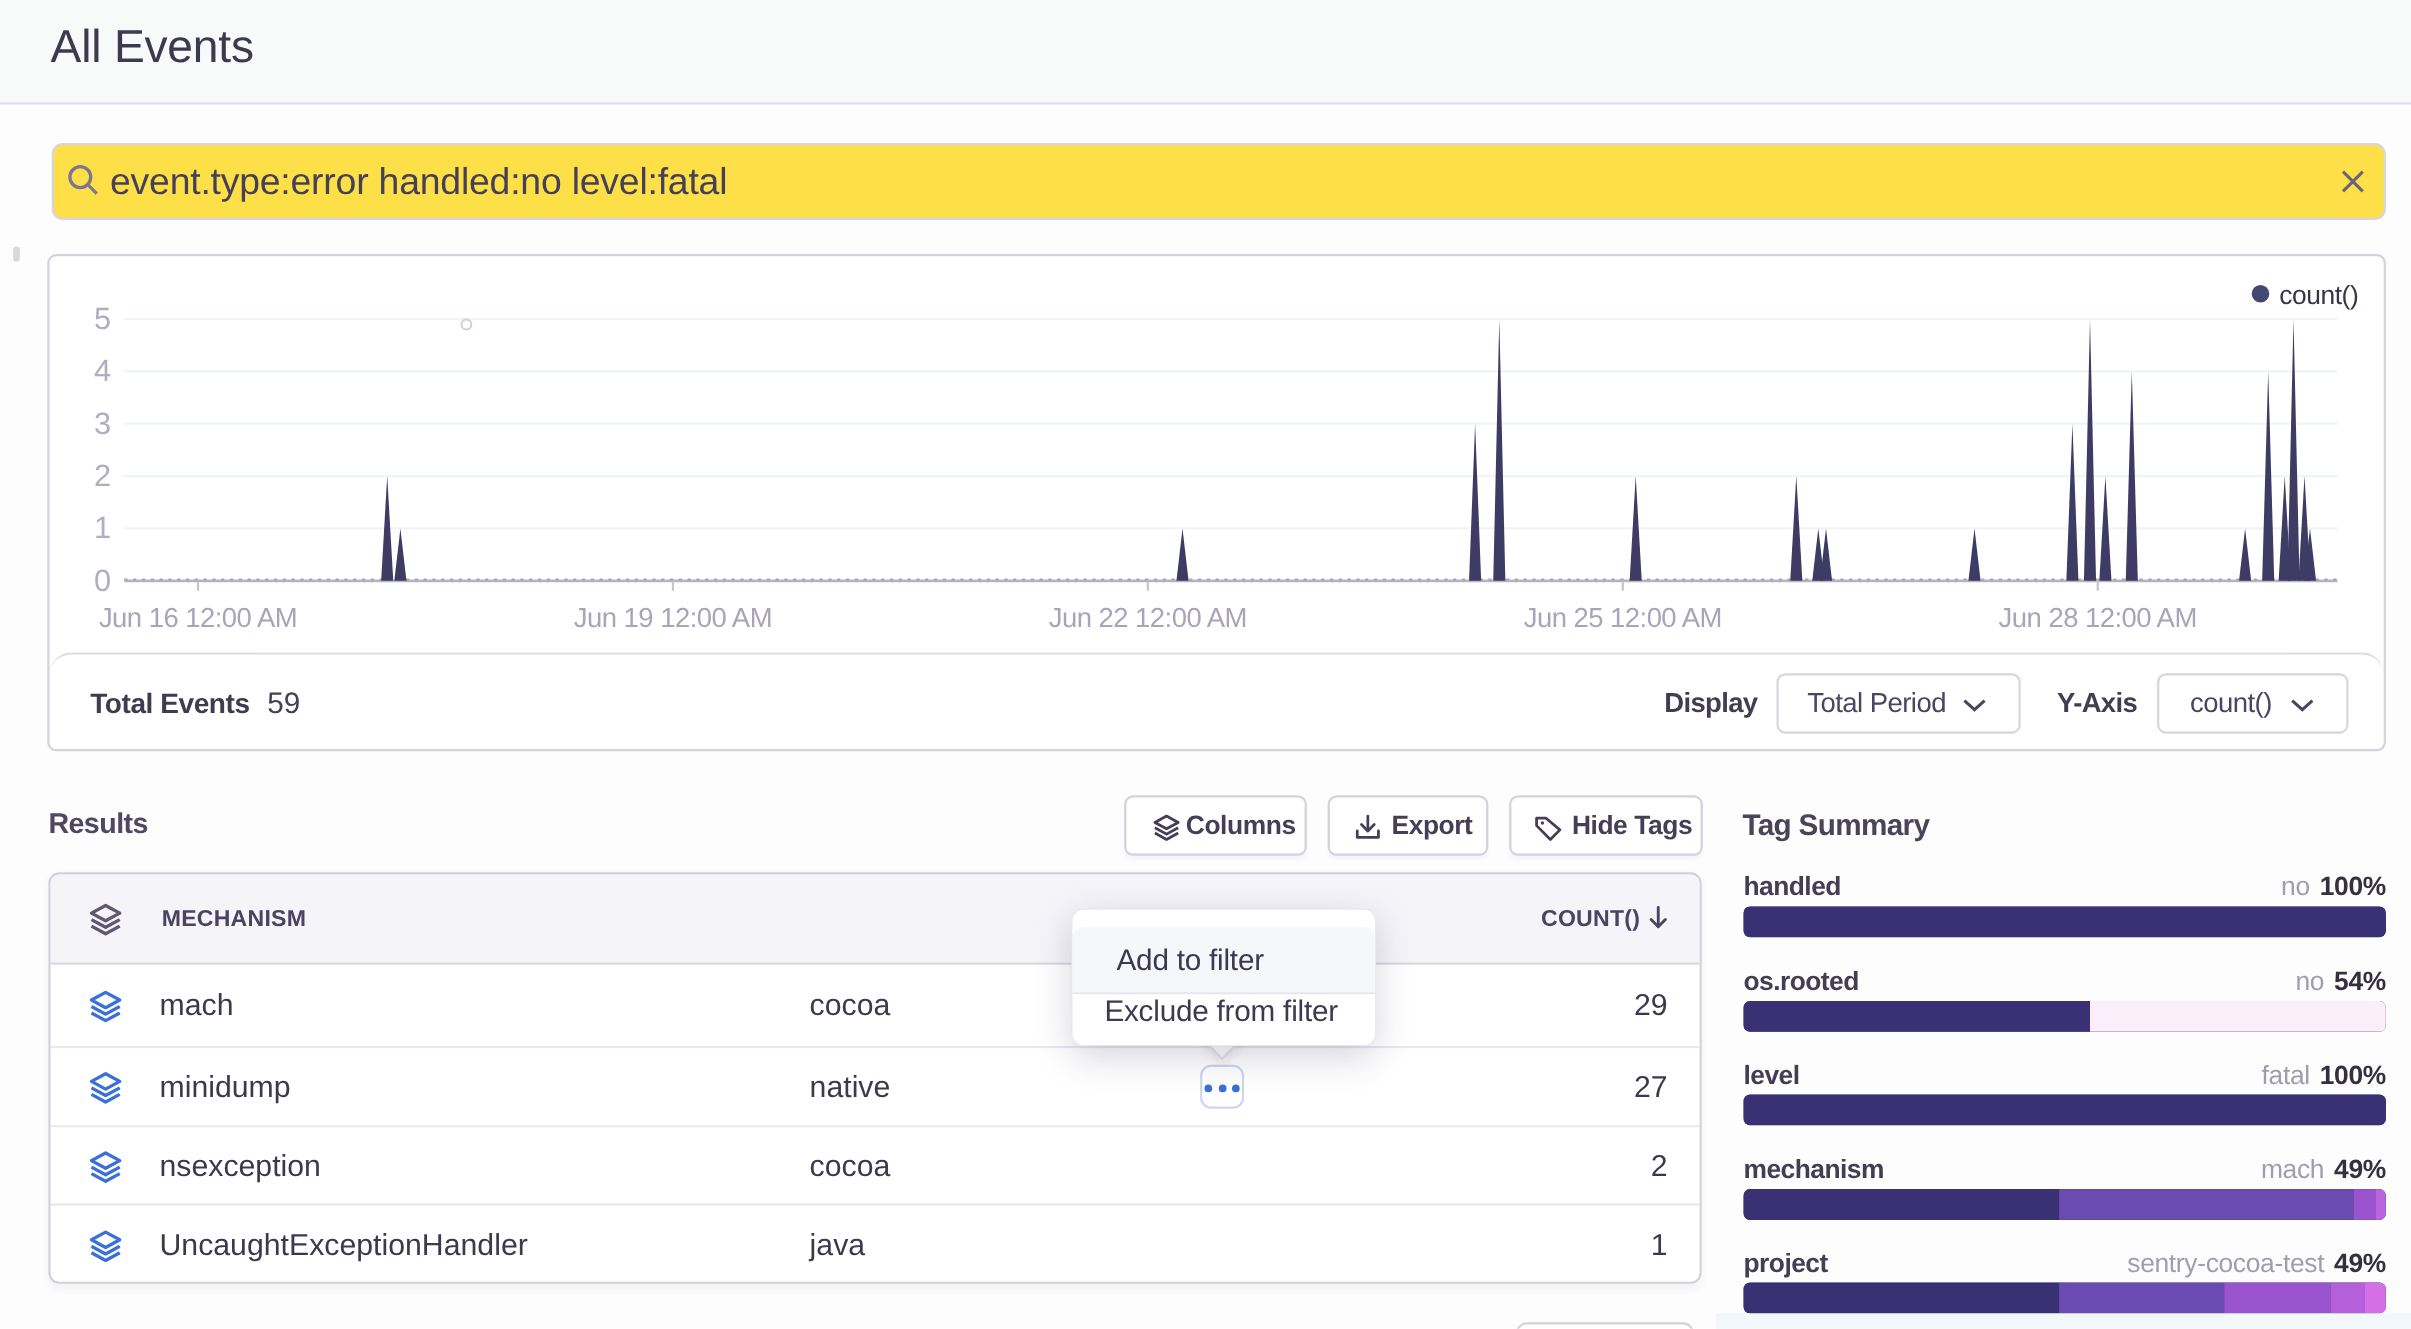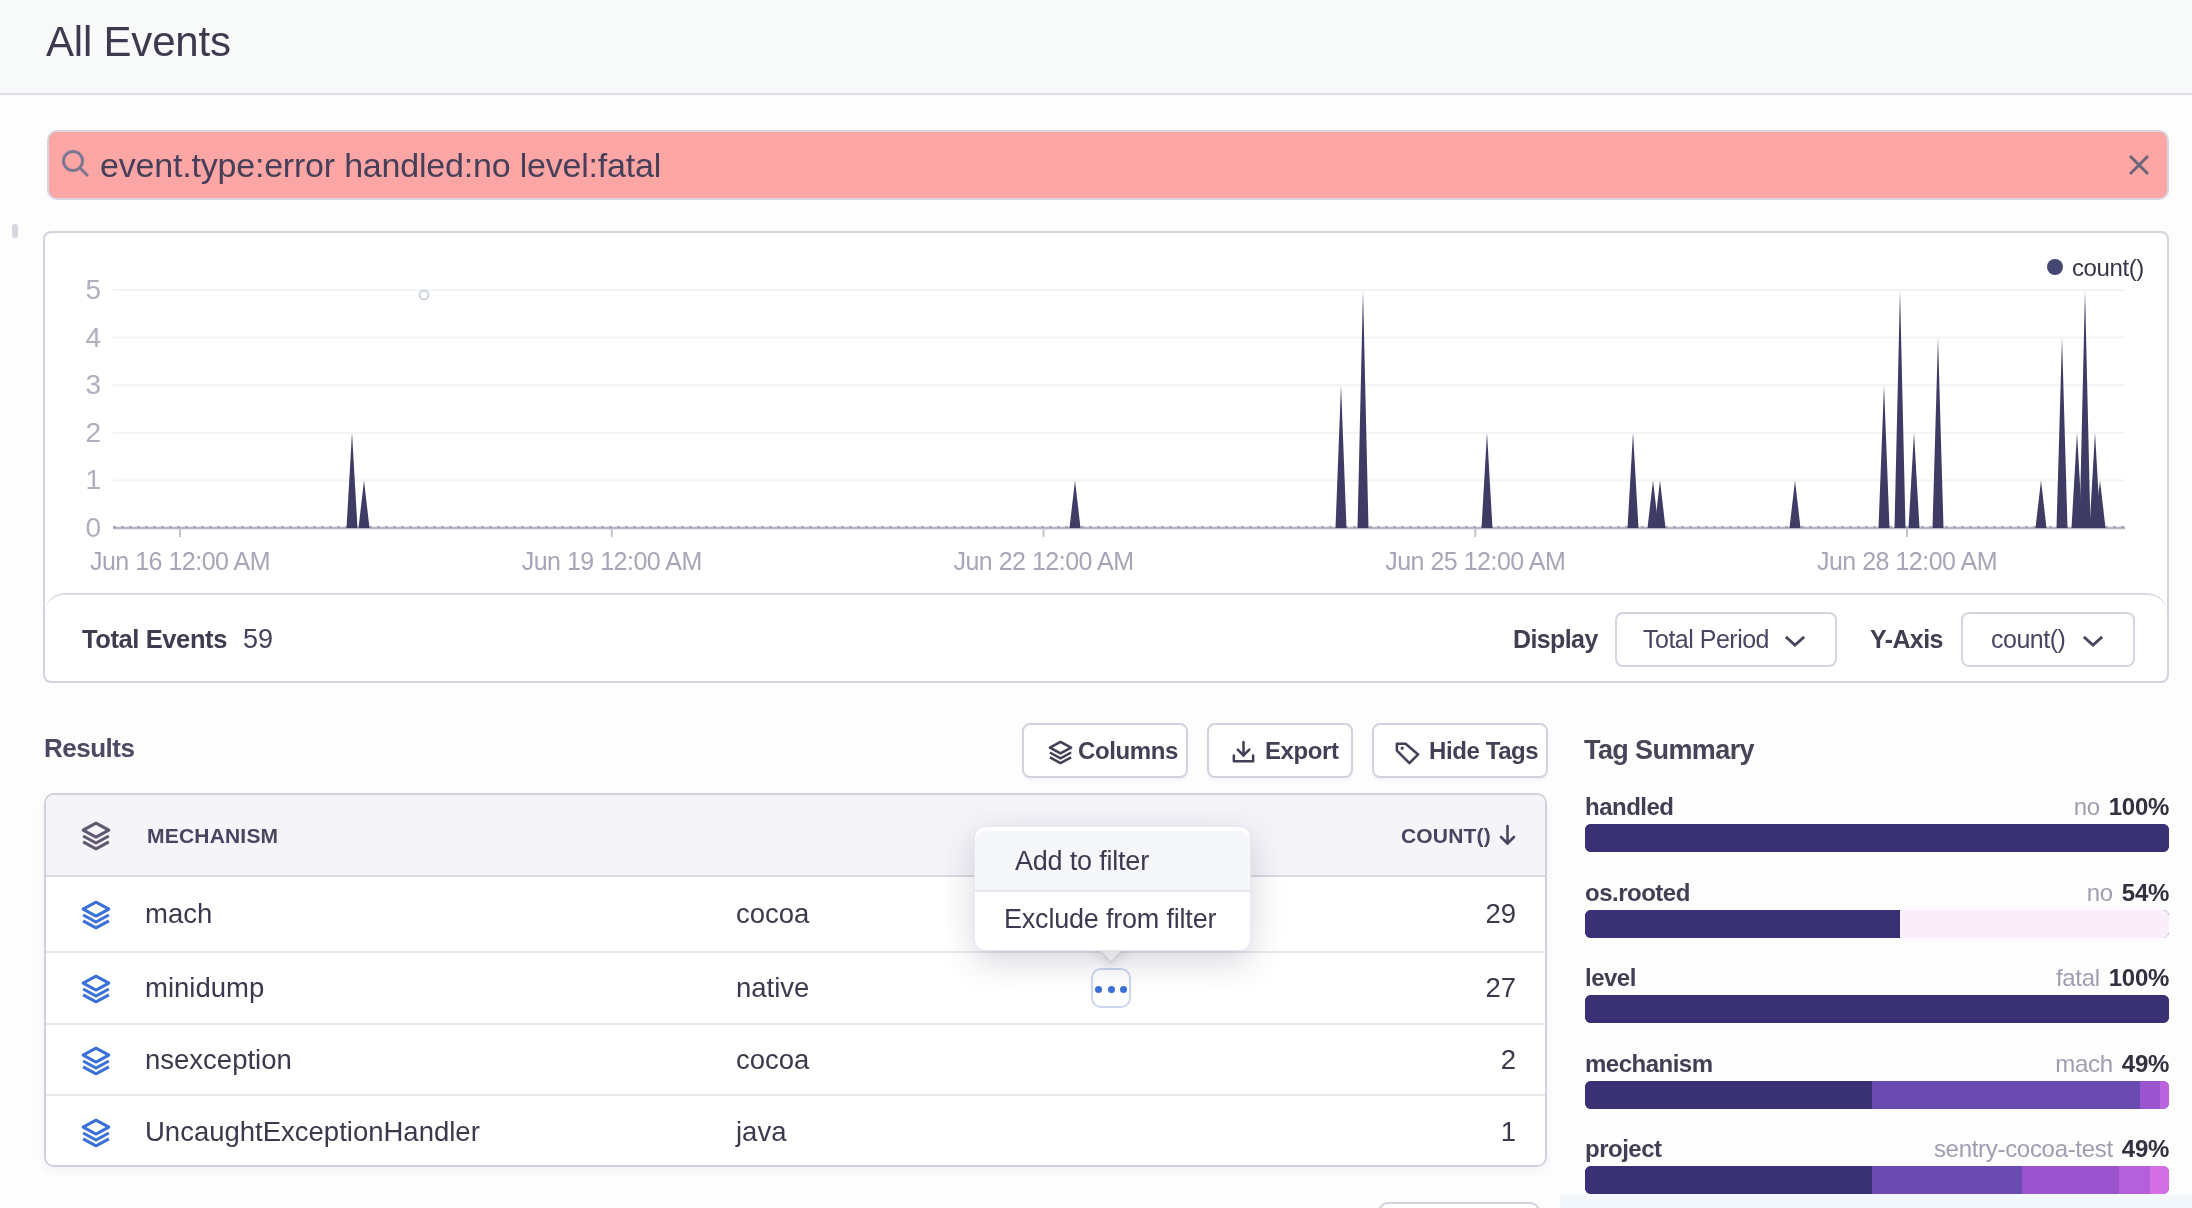--- a/index.html
+++ b/index.html
@@ -8,21 +8,21 @@
 .abs { position:absolute; }
 
 
 #hdr { left:0; top:0; width:2192px; height:95px; background:#f8fafa; border-bottom:2px solid #e2dee8; }
 #hdr h1 { position:absolute; left:46px; top:18px; font-size:42px; font-weight:500; color:#3f3950; letter-spacing:-0.2px; }
 
 
 #pill { left:12px; top:224px; width:6px; height:14px; border-radius:3px; background:#dad6e0; }
 
 
-#search { left:47px; top:130px; width:2122px; height:70px; border:2px solid #d9d4e1; border-radius:10px; background:#fca5a5; }
+#search { left:47px; top:130px; width:2122px; height:70px; border:2px solid #d9d4e1; border-radius:10px; background:#fde047; }
 #search .txt { position:absolute; left:51px; top:0; height:66px; line-height:66px; font-size:34px; letter-spacing:-0.2px; color:#453f58; }
 #search svg { position:absolute; }
 
 
 #cpanel { left:43px; top:231px; width:2126px; height:452px; border:2px solid #d6d1de; border-radius:8px; background:#fff; }
 #cfoot { position:absolute; left:0; top:360px; width:2122px; height:88px; border-top:2px solid #dedae5;border-radius:20px; }
 #te { position:absolute; left:37px; top:0; height:88px; line-height:88px; font-size:25.5px; font-weight:bold; letter-spacing:-0.4px; color:#413b50; }
 #te .num { font-weight:normal; letter-spacing:0; color:#45405a; margin-left:16px; font-size:27px; }
 .flabel { position:absolute; top:0; height:67px; line-height:88px; font-size:25px; font-weight:bold; letter-spacing:-0.6px; color:#433d52; }
 .selbtn { position:absolute; top:17px; height:55px; border:2px solid #d8d4e0; border-radius:8px; background:#fff; font-size:25px; letter-spacing:-0.5px; color:#4b4462; line-height:51px; }
@@ -229,21 +229,21 @@
       </div>
     </div>
 
   <div id="dots" class="abs">
       <i style="left:2px;"></i>
       <i style="left:14.5px;"></i>
       <i style="left:27px;"></i>
     </div>
   <div id="ddarrow" class="abs"></div>
   <div id="dd" class="abs">
-    <div class="it" style="top:4px; background:#f6f7fa; border-radius:10px 10px 0 0; border-bottom:2px solid #e7e4ec;padding-left:40px;">Add to filter</div>
+    <div class="it" style="top:16px; background:#f6f7fa; border-radius:10px 10px 0 0; border-bottom:2px solid #e7e4ec;padding-left:40px;">Add to filter</div>
     <div class="it" style="top:62px;">Exclude from filter</div>
   </div>
 
   <div id="tagsum" class="abs">Tag Summary</div>
   <div id="sidebar" class="abs" style="left:0; top:0; width:2192px; height:0;">
       <div class="tsec">
         <div class="name" style="top:793px;">handled</div>
         <div class="val" style="top:793px;">no<b>100%</b></div>
         <div class="bar" style="top:824px;">
           <span style="left:0px; width:584px; background:#393174;"></span>

